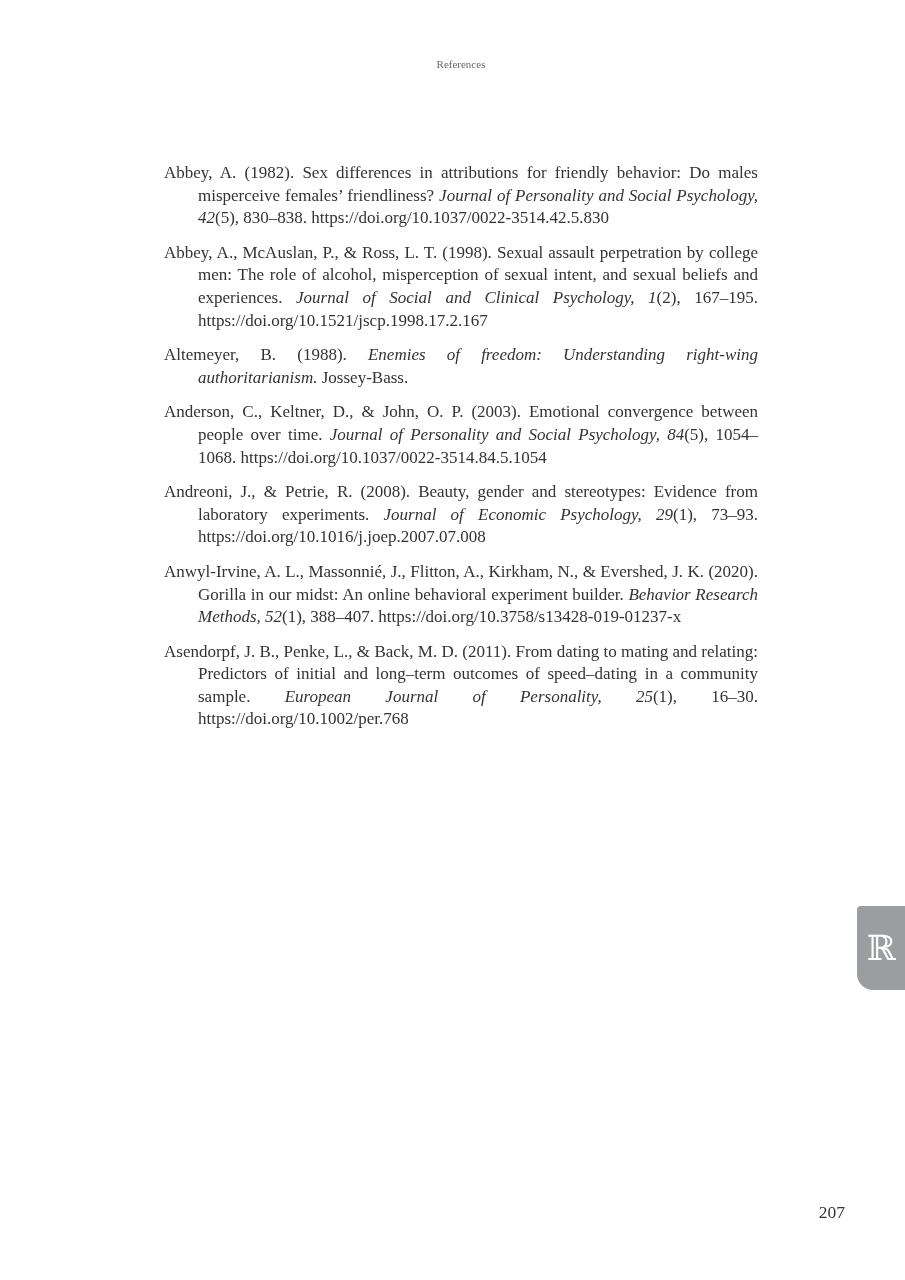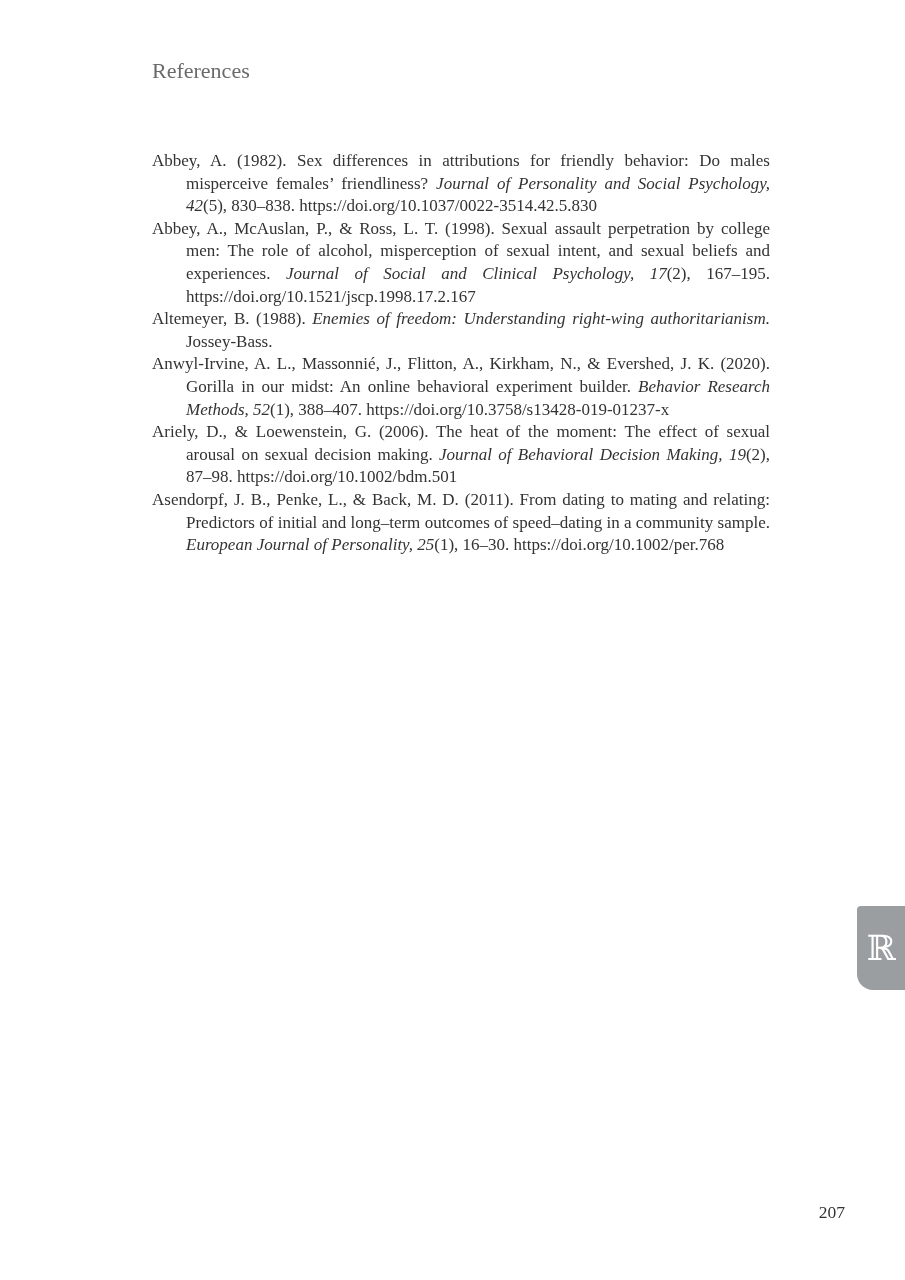--- a/index.html
+++ b/index.html
@@ -13,36 +13,36 @@
   body{
     width:905px;height:1280px;
     background:var(--page-background,#fff);
     position:relative;
     overflow:hidden;
     font-family:"Liberation Serif","DejaVu Serif",serif;
   }
   .running-header{
     position:absolute;
     top:58px;left:152px;width:618px;
-    text-align:left;
-    font-size:22px;
+    text-align:center;
+    font-size:11px;
     color:var(--header-text,#6a6a6a);
   }
   .refs{
     position:absolute;
     top:150px;left:152px;width:618px;
     font-size:17px;
     line-height:22.6px;
     color:var(--body-text,#333);
     text-align:justify;
     hyphens:auto;
     -webkit-hyphens:auto;
   }
   .refs p.ref{
-    margin:0;
+    margin:12px;
     padding-left:34px;
     text-indent:-34px;
   }
   .refs em{font-style:italic;}
   .side-tab{
     position:absolute;
     right:0;top:906px;
     width:48px;height:84px;
     background:var(--tab-background,#9b9ea1);
     border-radius:4px 0 0 16px;
@@ -59,24 +59,25 @@
     color:var(--body-text,#333);
   }
 </style>
 </head>
 <body>
 
 <div class="running-header">References</div>
 
 <div class="refs">
     <p class="ref"><span>Abbey, A. (1982). Sex differences in attributions for friendly behavior: Do males misperceive females’ friendliness? </span><em>Journal of Personality and Social Psychology, 42</em><span>(5), 830–838. https://doi.org/10.1037/0022-3514.42.5.830</span></p>
-    <p class="ref"><span>Abbey, A., McAuslan, P., &amp; Ross, L. T. (1998). Sexual assault perpetration by college men: The role of alcohol, misperception of sexual intent, and sexual beliefs and experiences. </span><em>Journal of Social and Clinical Psychology, 17</em><span>(2), 167–195. https://doi.org/10.1521/jscp.1998.17.2.167</span></p>
+    <p class="ref"><span>Abbey, A., McAuslan, P., &amp; Ross, L. T. (1998). Sexual assault perpetration by college men: The role of alcohol, misperception of sexual intent, and sexual beliefs and experiences. </span><em>Journal of Social and Clinical Psychology, 1</em><span>(2), 167–195. https://doi.org/10.1521/jscp.1998.17.2.167</span></p>
     <p class="ref"><span>Altemeyer, B. (1988). </span><em>Enemies of freedom: Understanding right-wing authoritarianism.</em><span> Jossey-Bass.</span></p>
+    <p class="ref"><span>Anderson, C., Keltner, D., &amp; John, O. P. (2003). Emotional convergence between people over time. </span><em>Journal of Personality and Social Psychology, 84</em><span>(5), 1054–1068. https://doi.org/10.1037/0022-3514.84.5.1054</span></p>
+    <p class="ref"><span>Andreoni, J., &amp; Petrie, R. (2008). Beauty, gender and stereotypes: Evidence from laboratory experiments. </span><em>Journal of Economic Psychology, 29</em><span>(1), 73–93. https://doi.org/10.1016/j.joep.2007.07.008</span></p>
     <p class="ref"><span>Anwyl-Irvine, A. L., Massonnié, J., Flitton, A., Kirkham, N., &amp; Evershed, J. K. (2020). Gorilla in our midst: An online behavioral experiment builder. </span><em>Behavior Research Methods, 52</em><span>(1), 388–407. https://doi.org/10.3758/s13428-019-01237-x</span></p>
-    <p class="ref"><span>Ariely, D., &amp; Loewenstein, G. (2006). The heat of the moment: The effect of sexual arousal on sexual decision making. </span><em>Journal of Behavioral Decision Making, 19</em><span>(2), 87–98. https://doi.org/10.1002/bdm.501</span></p>
     <p class="ref"><span>Asendorpf, J. B., Penke, L., &amp; Back, M. D. (2011). From dating to mating and relating: Predictors of initial and long–term outcomes of speed–dating in a community sample. </span><em>European Journal of Personality, 25</em><span>(1), 16–30. https://doi.org/10.1002/per.768</span></p>
   </div>
 
 <div class="side-tab">
   <span>ℝ</span>
 </div>
 
 <div class="page-number">207</div>
 
 </body></html>

